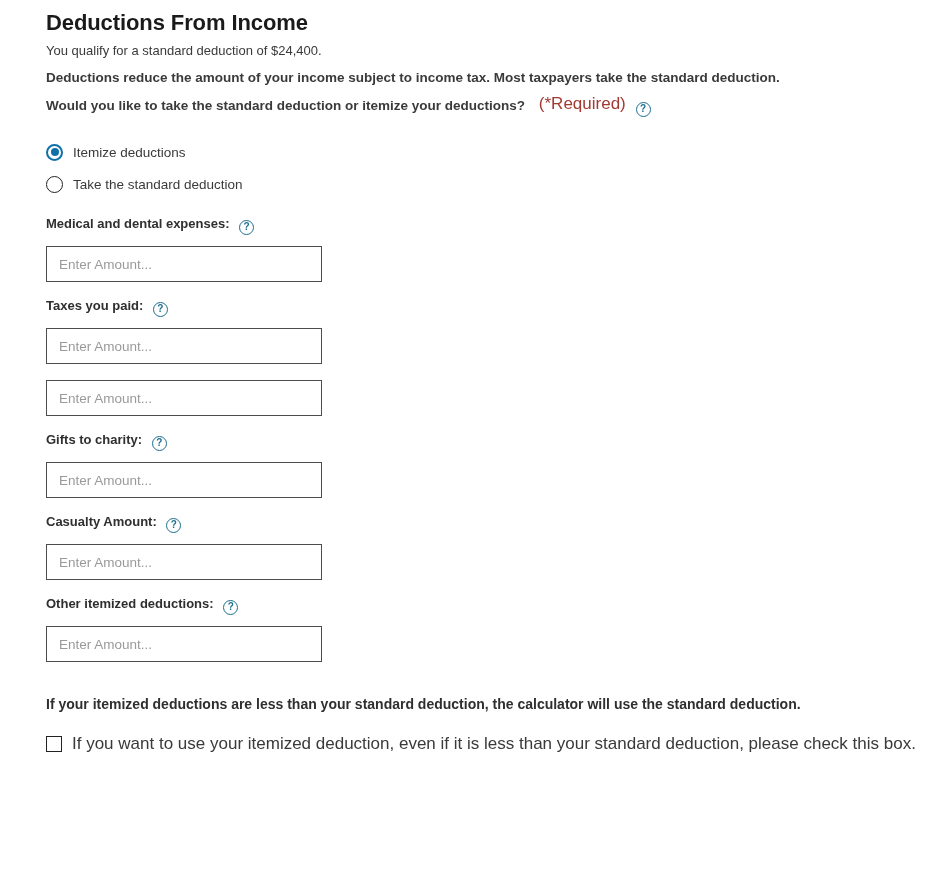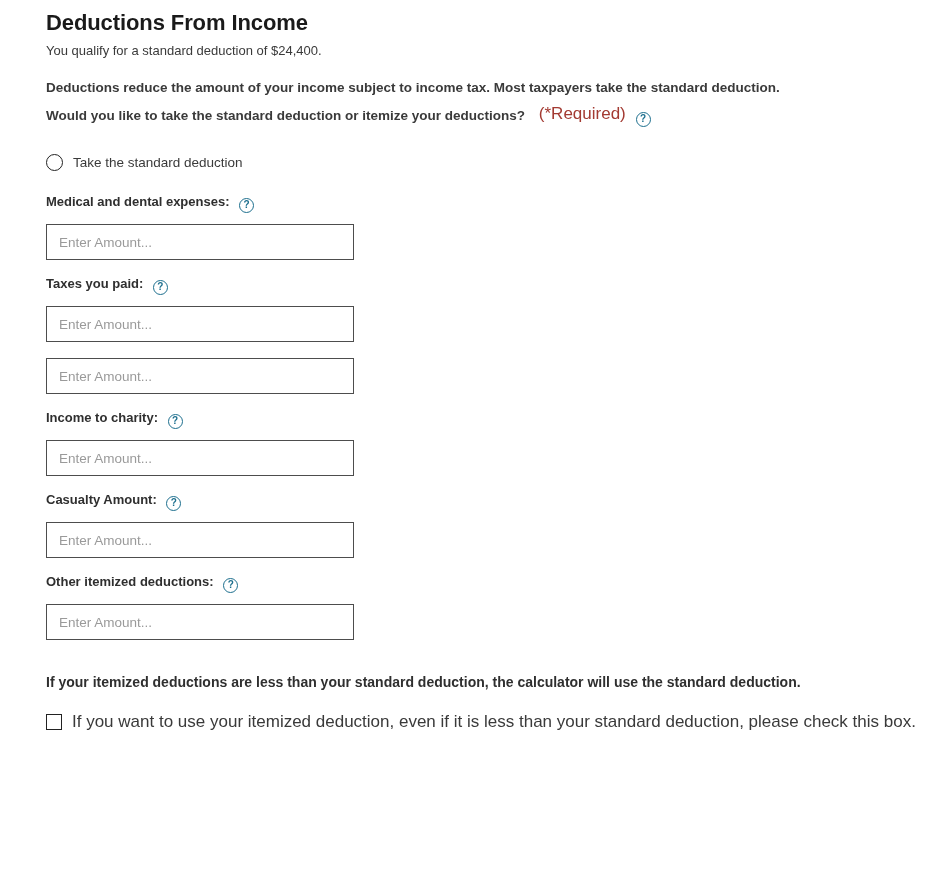--- a/index.html
+++ b/index.html
@@ -26,21 +26,21 @@
     margin: 0;
     padding-top: 10px;
     letter-spacing: -0.1px;
   }
   .subtitle {
     font-size: 13px;
     color: #3a3a3a;
     margin: 7px 0 0 0;
   }
   .intro {
-    margin-top: 18px;
+    margin-top: 8px;
   }
   .intro-line {
     font-size: 13.5px;
     color: #3a3a3a;
     font-weight: 600;
     line-height: 1.72;
   }
   .required-note {
     color: #a33a32;
     font-size: 17px;
@@ -116,21 +116,21 @@
     margin-top: 34px;
   }
   .field-label {
     font-size: 13px;
     font-weight: bold;
     color: #2f2f2f;
   }
   .amount-input {
     display: block;
     margin-top: 11px;
-    width: 308px;
+    width: 276px;
     height: 36px;
     box-sizing: border-box;
     border: 1px solid #4d4d4d;
     border-radius: 0;
     padding: 0 12px;
     font-size: 13.5px;
     font-family: "Liberation Sans", sans-serif;
     color: #4c1d95;
     background: #ffffff;
     outline: none;
@@ -177,20 +177,24 @@
     <div class="intro-line">Deductions reduce the amount of your income subject to income tax. Most taxpayers take the standard deduction.</div>
     <div class="intro-line">
       <span>Would you like to take the standard deduction or itemize your deductions?</span>
       <span class="required-note">(*Required)</span>
       <span class="help-icon">?</span>
     </div>
   </div>
 
   <div class="radio-group">
     <div class="radio-row">
+      <span class="radio-outer selected"></span>
+      <span class="radio-label">Itemize deductions</span>
+    </div>
+    <div class="radio-row">
       <span class="radio-outer unselected"></span>
       <span class="radio-label">Take the standard deduction</span>
     </div>
   </div>
 
   <div class="field">
     <div class="field-label">
       <span>Medical and dental expenses:</span>
       <span class="help-icon">?</span>
     </div>
@@ -204,21 +208,21 @@
     </div>
     <input class="amount-input" type="text" placeholder="Enter Amount..." style="">
   </div>
 
   <div class="field">
     <input class="amount-input" type="text" placeholder="Enter Amount..." style="">
   </div>
 
   <div class="field">
     <div class="field-label">
-      <span>Income to charity:</span>
+      <span>Gifts to charity:</span>
       <span class="help-icon">?</span>
     </div>
     <input class="amount-input" type="text" placeholder="Enter Amount..." style="">
   </div>
 
   <div class="field">
     <div class="field-label">
       <span>Casualty Amount:</span>
       <span class="help-icon">?</span>
     </div>

